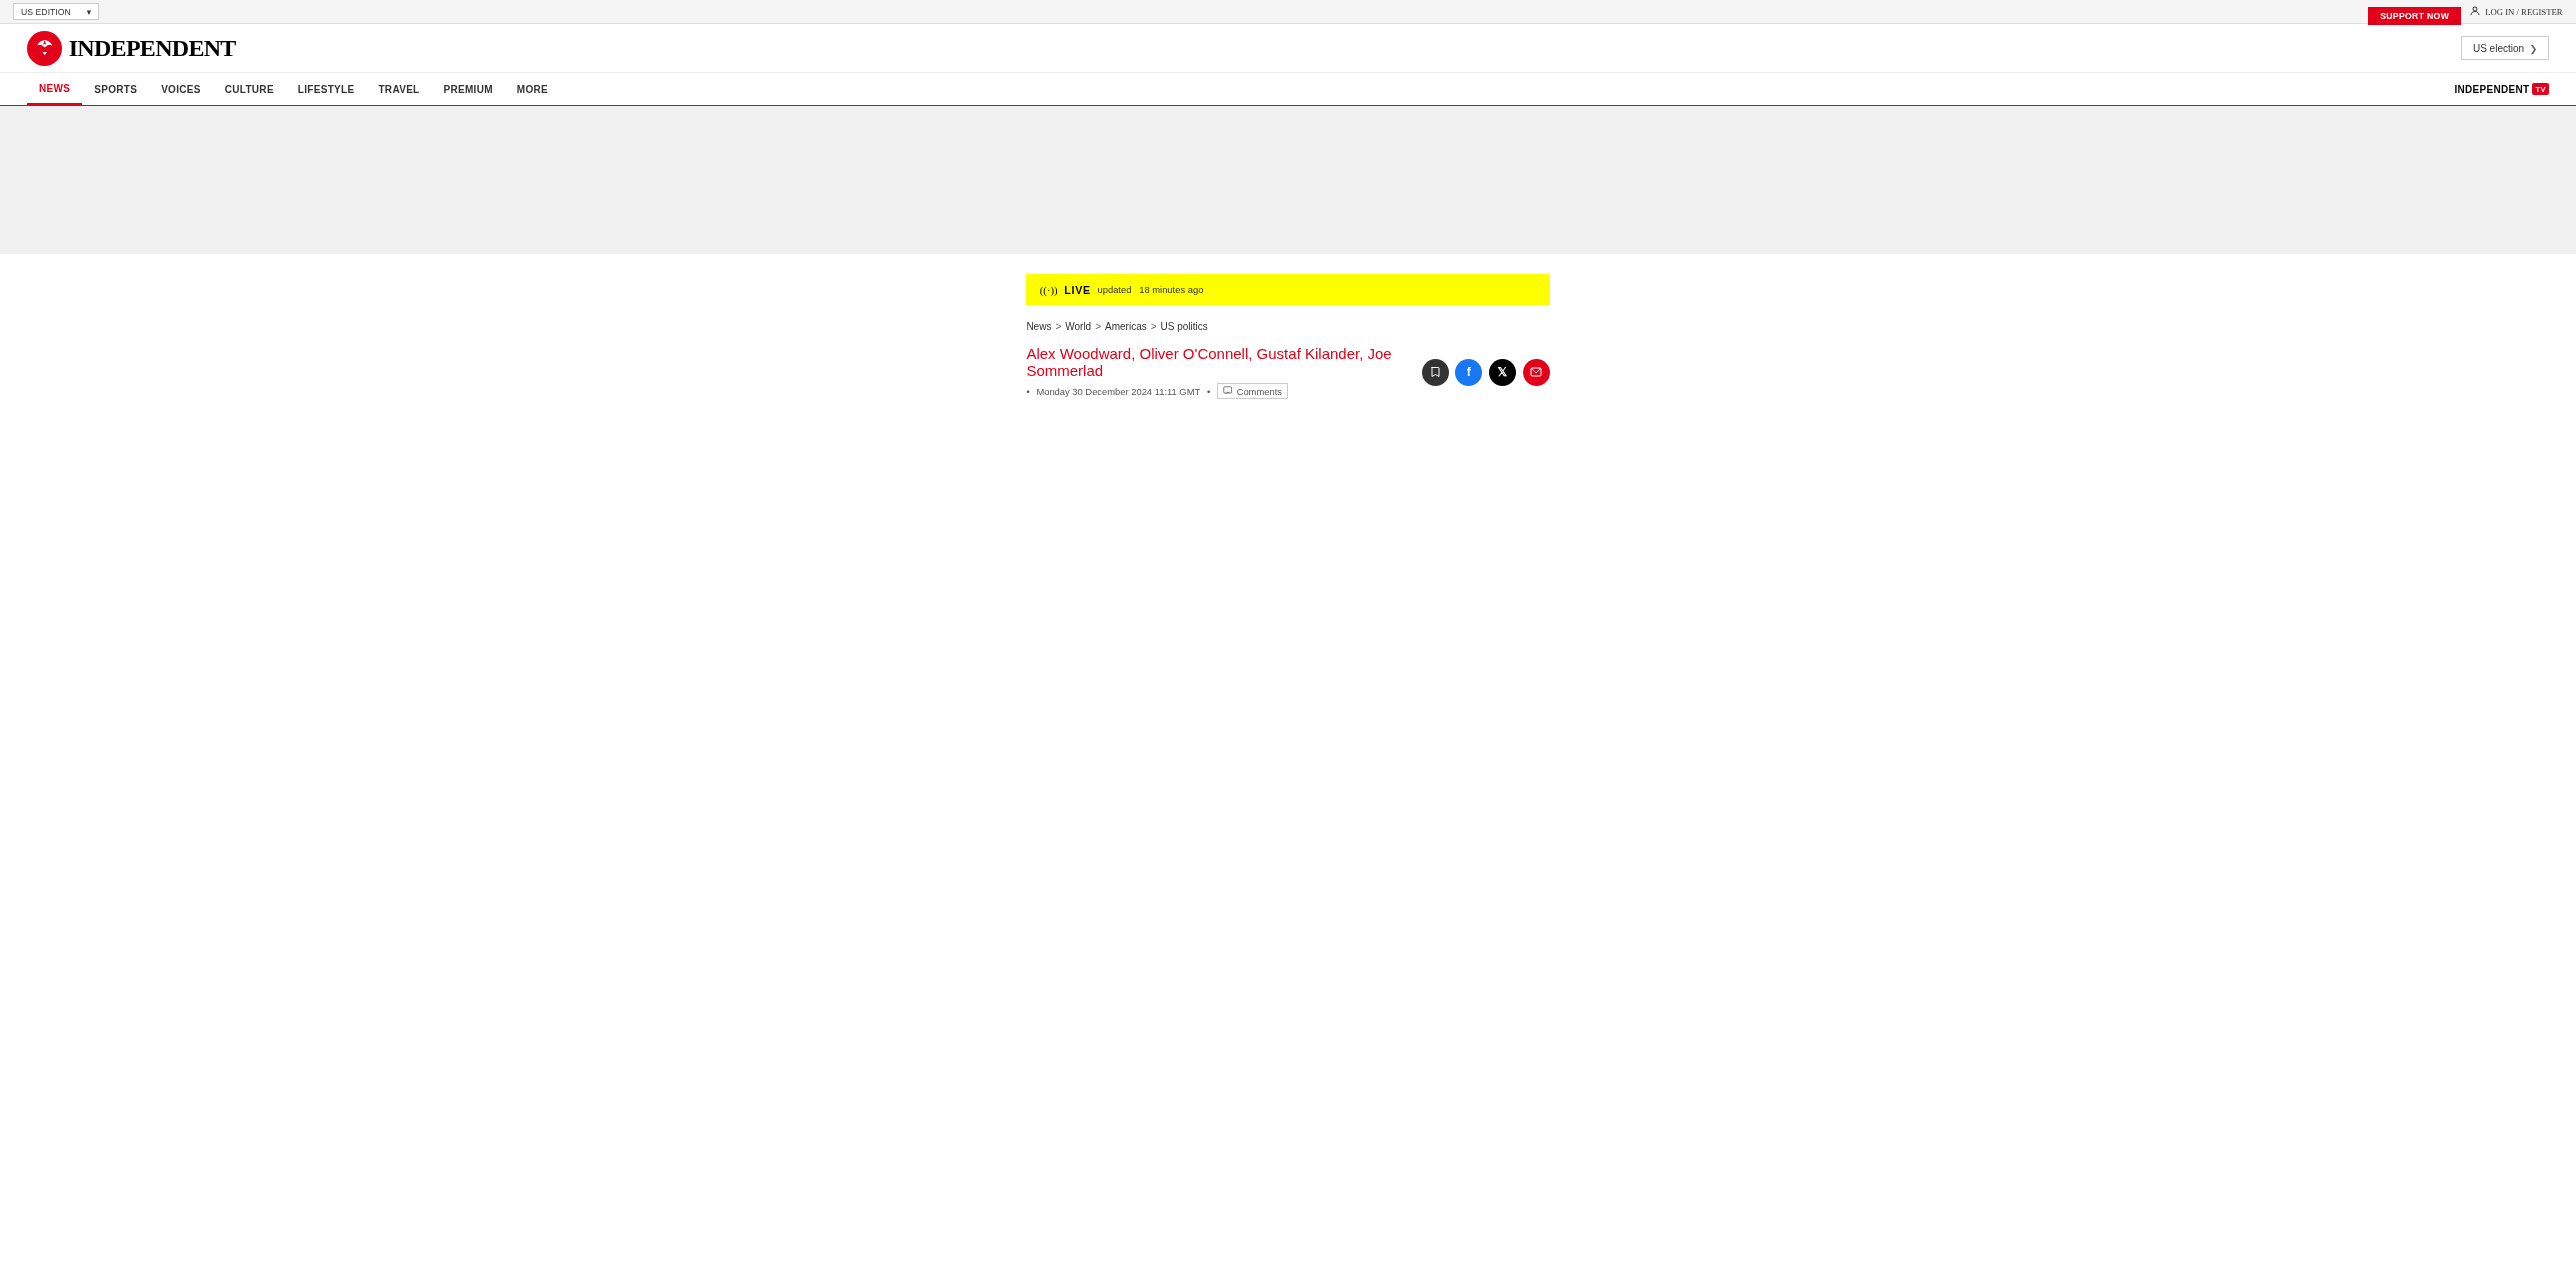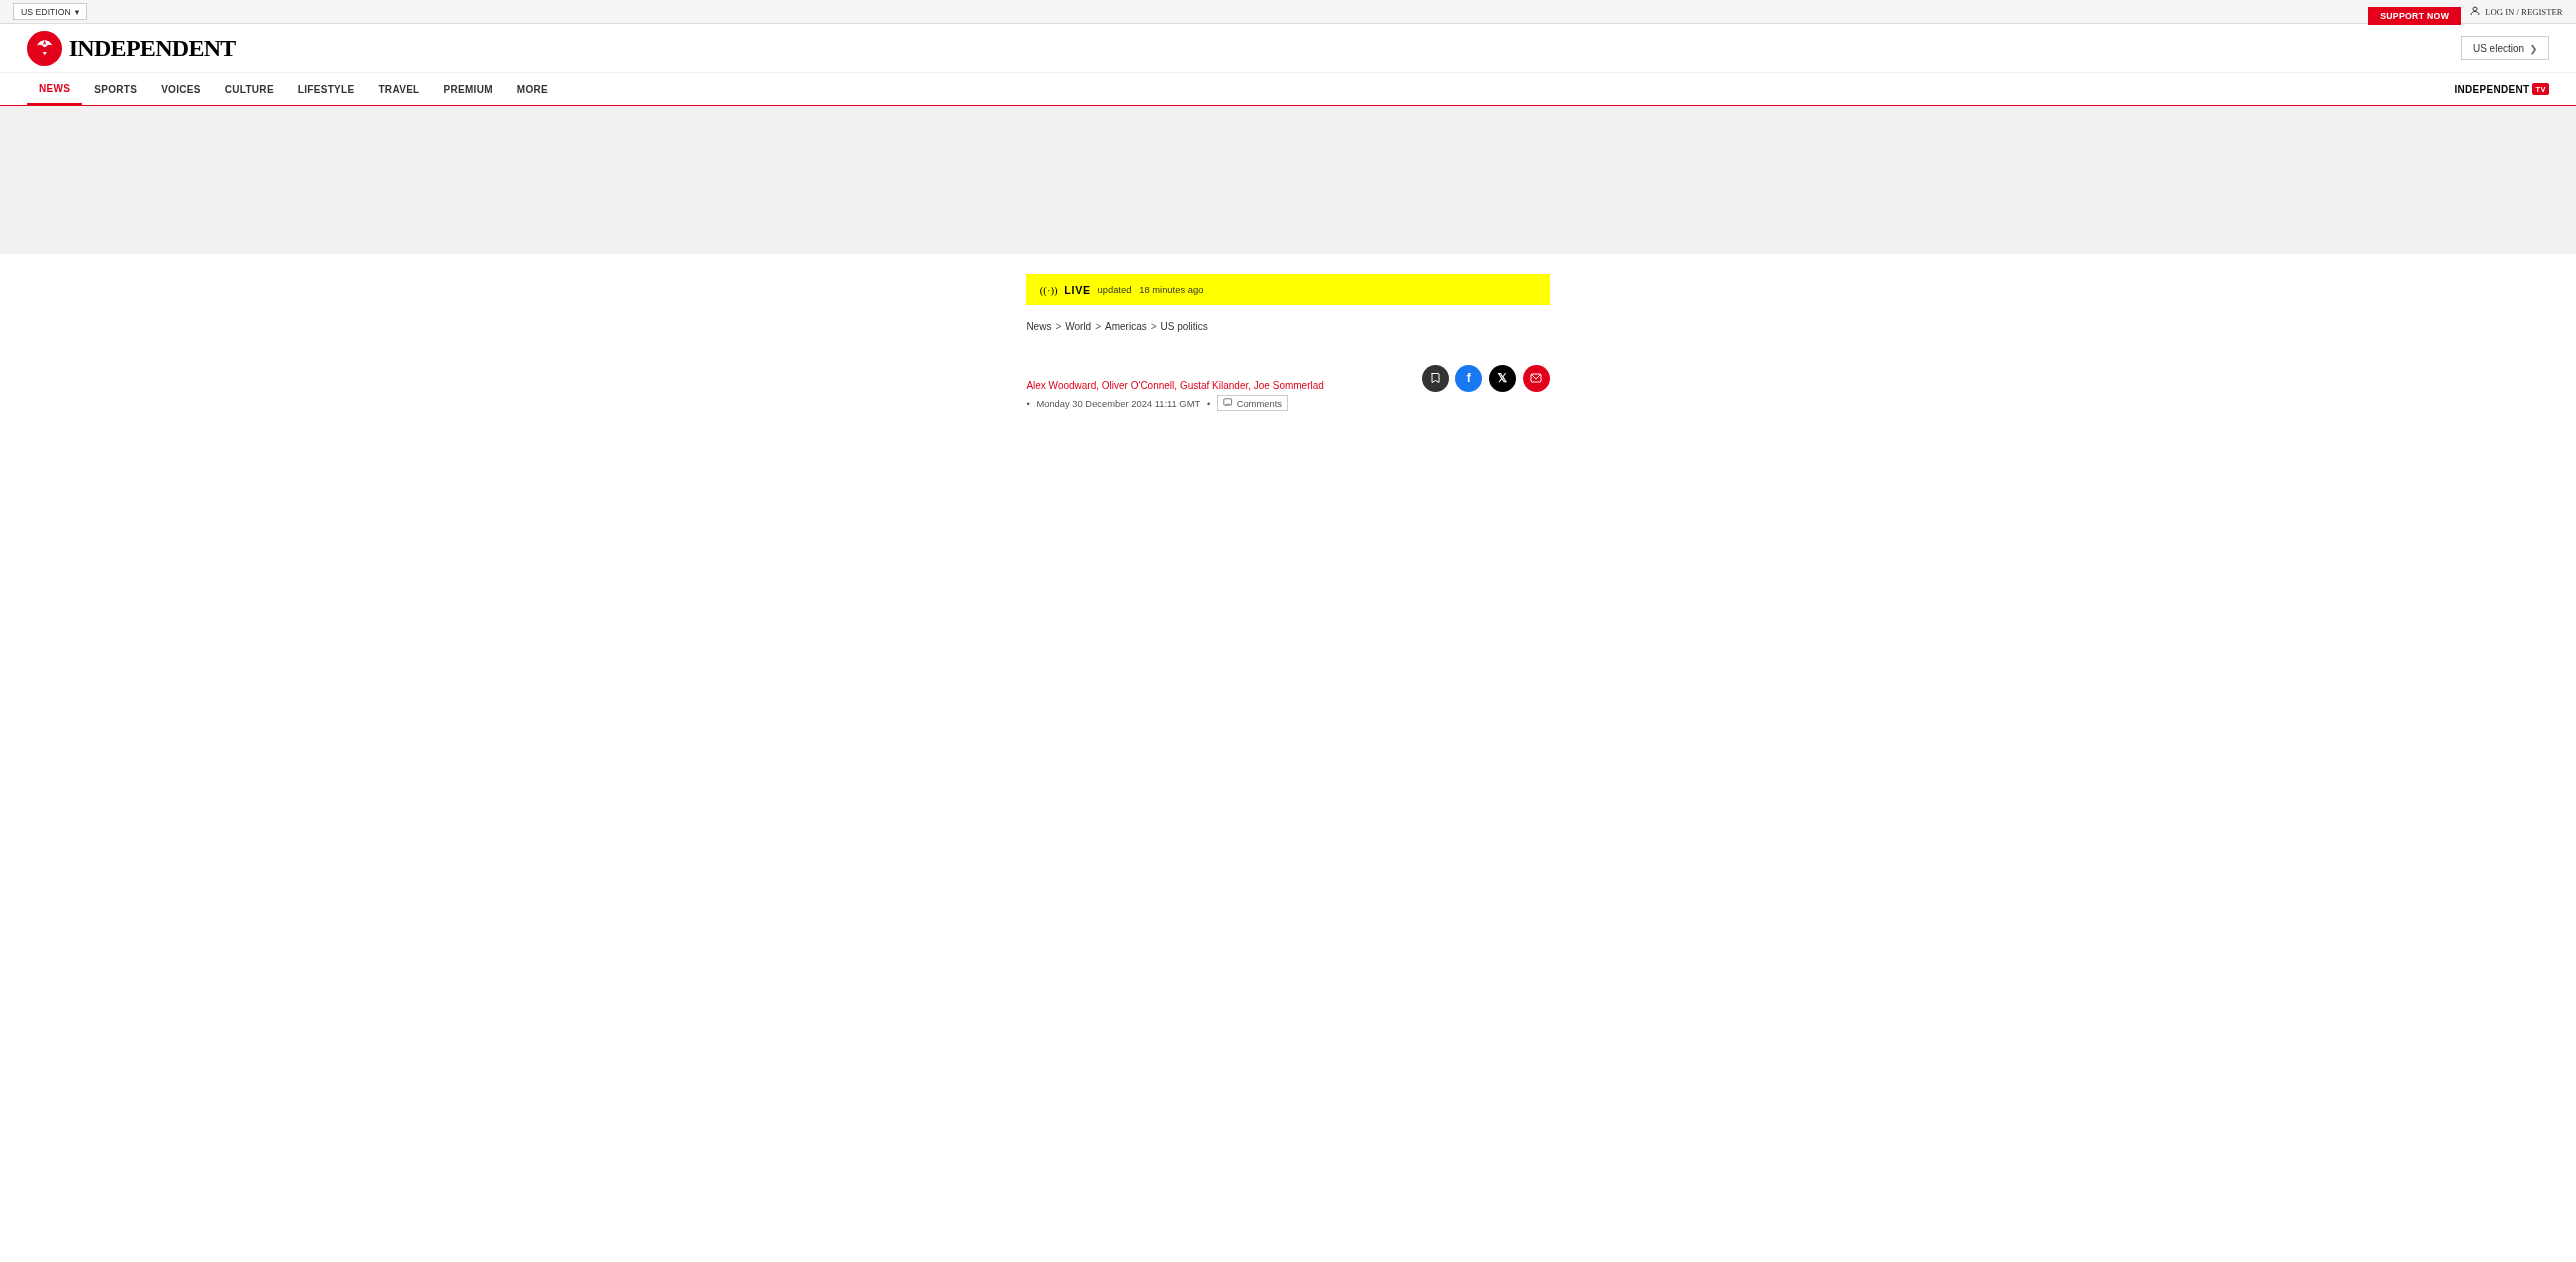--- a/index.html
+++ b/index.html
@@ -11,21 +11,21 @@
       align-items: center;
       justify-content: space-between;
       background: #f5f5f5;
       border-bottom: 0.7px solid #ddd;
       padding: 0 13.4px;
       height: 24px;
     }
     .edition-selector {
       display: flex;
       align-items: flex-start;
-      gap: 4px;
+      gap: 16px;
       font-size: 8.7px;
       font-family: Arial, sans-serif;
       color: #333;
       border: 0.7px solid #ccc;
       background: #fff;
       padding: 2.7px 6.7px;
       cursor: pointer;
     }
     .top-bar-right {
       display: flex;
@@ -240,23 +240,22 @@
     
     .byline {
       display: flex;
       align-items: center;
       justify-content: space-between;
       margin-bottom: 8px;
     }
     .byline-left { display: flex; flex-direction: column; gap: 4px; }
     .byline-authors {
       font-family: Arial, sans-serif;
-      font-size: 10px;
+      font-size: 15px;
       color: #e2001a;
-      margin-top: 35px;
     }
     .byline-authors a {
       color: #e2001a;
       text-decoration: none;
       cursor: pointer;
     }
     .byline-meta {
       display: flex;
       align-items: center;
       gap: 6.7px;

